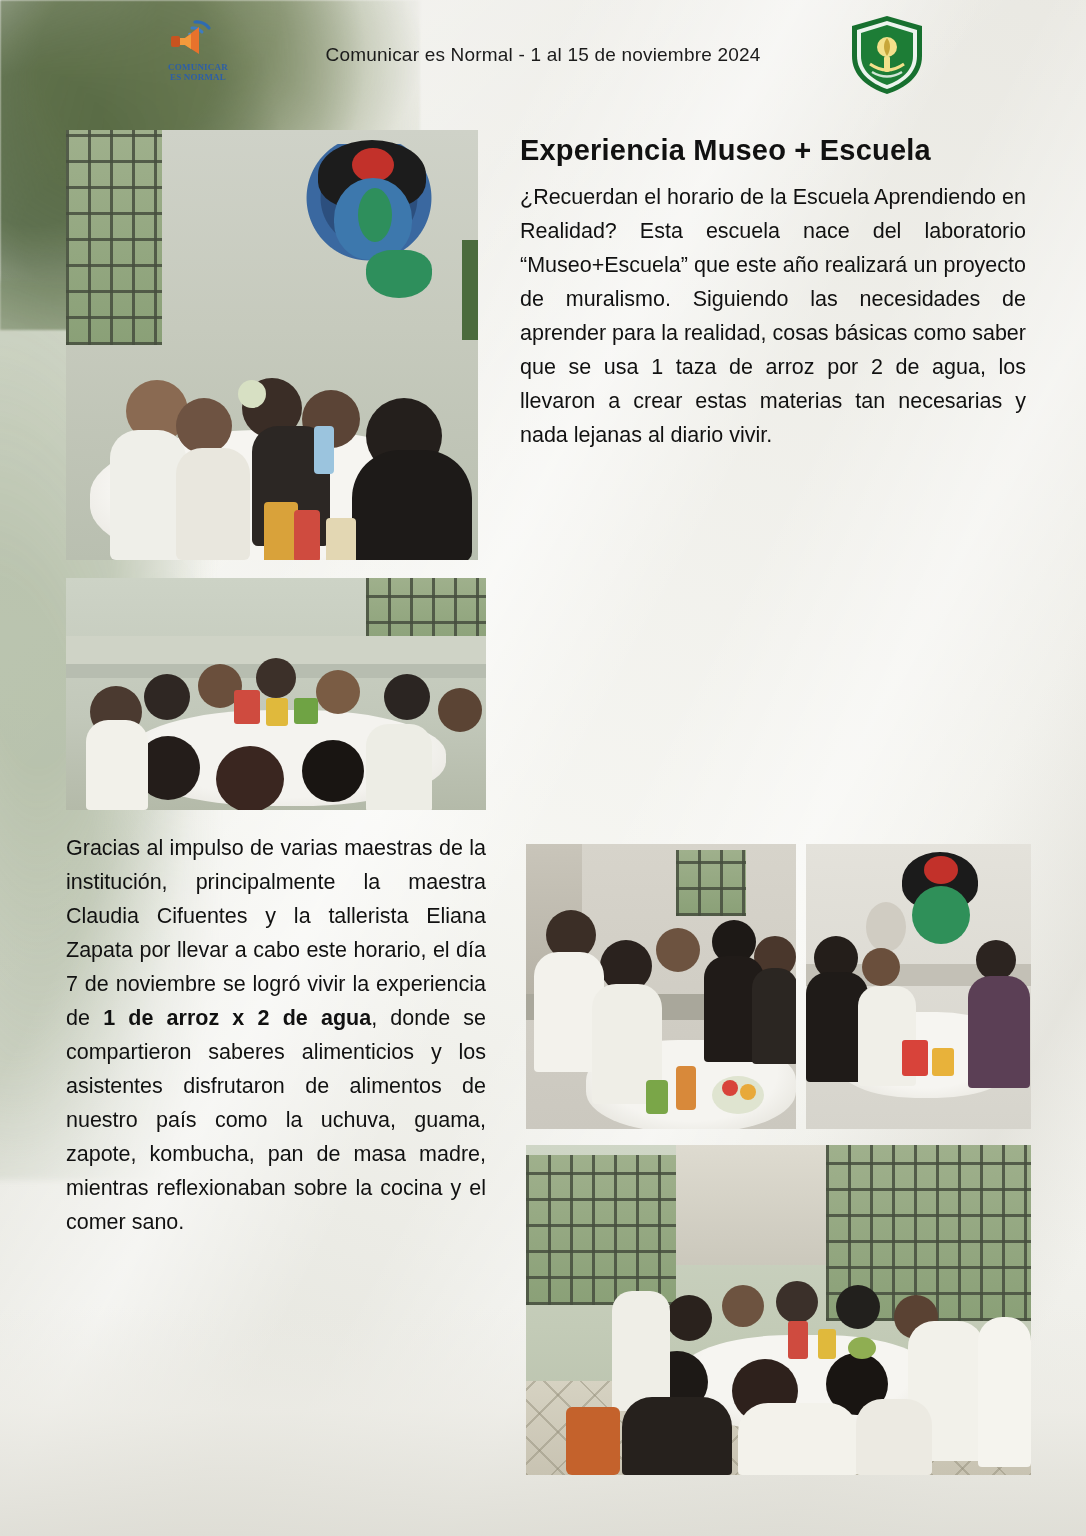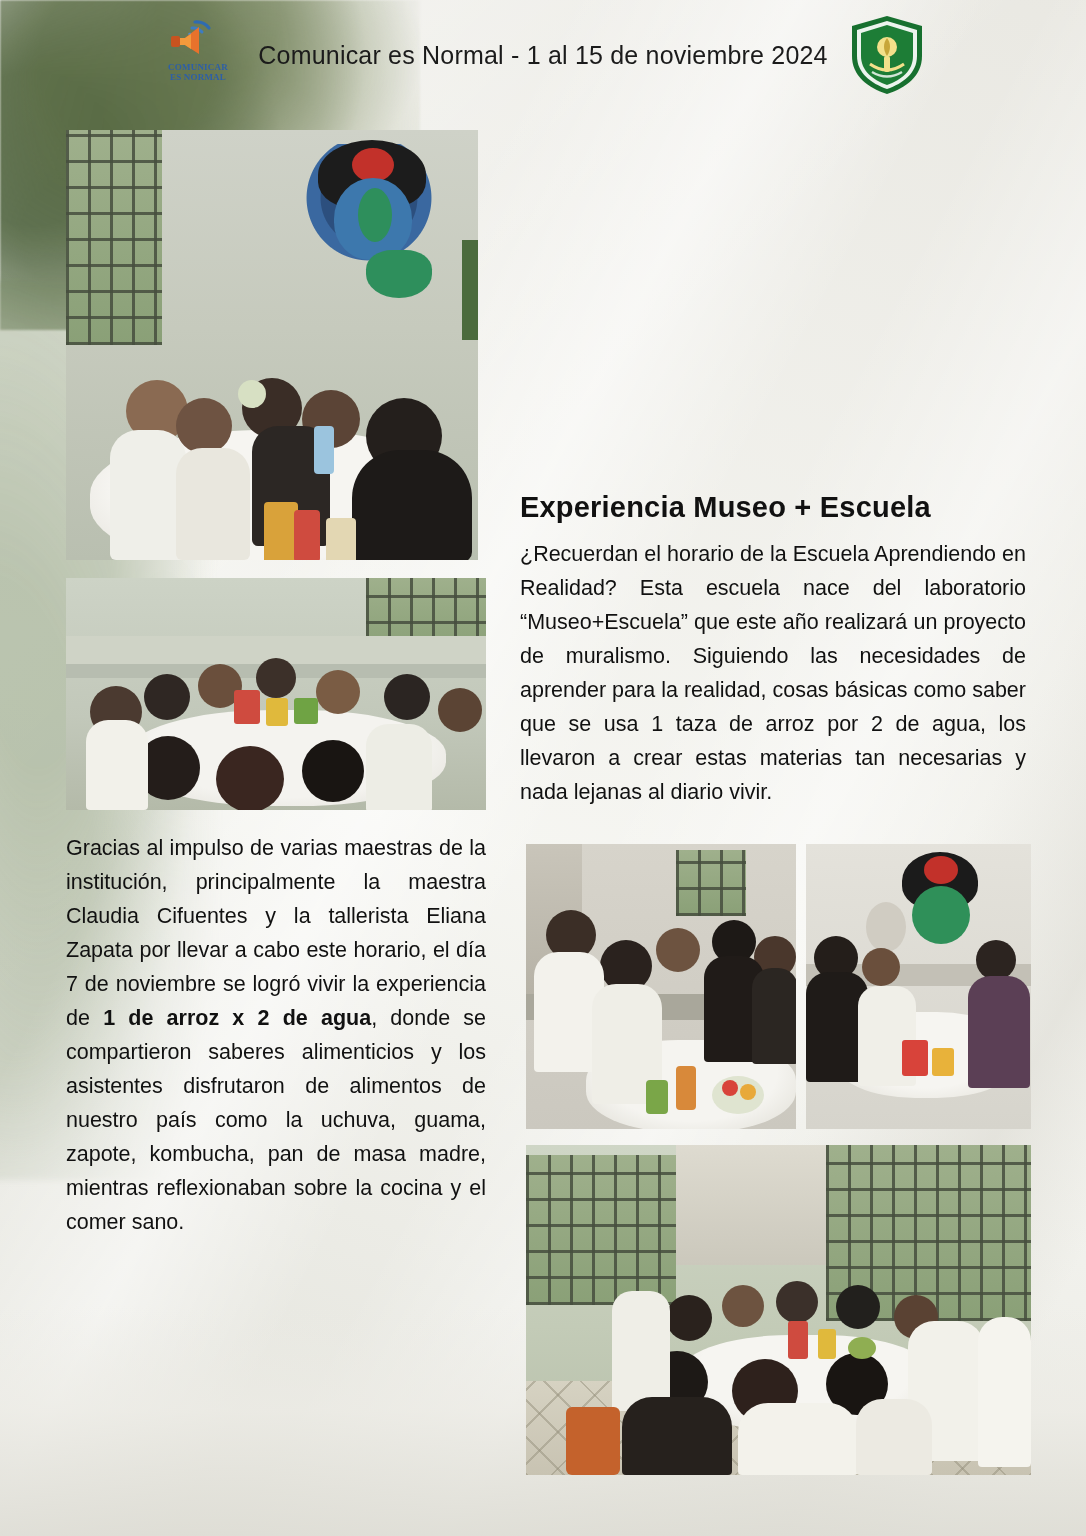--- a/index.html
+++ b/index.html
@@ -74,21 +74,21 @@
   .header {
     position: relative;
     height: 110px;
     display: flex;
     align-items: center;
     justify-content: center;
     gap: 18px;
     padding: 0 40px;
   }
   .header-title {
-    font-size: 25px;
+    font-size: 19px;
     color: #1b1b1b;
     white-space: nowrap;
     letter-spacing: 0.2px;
   }
   .logo-left {
     position: absolute;
     left: 155px;
     top: 16px;
     width: 86px;
     height: 78px;
@@ -121,21 +121,21 @@
   }
 
   
   .main {
     position: relative;
     padding: 20px 60px 0 66px;
   }
   .row-top {
     display: flex;
     gap: 36px;
-    align-items: flex-end;
+    align-items: flex-start;
   }
   .col-left {
     width: 418px;
     flex: 0 0 418px;
   }
   .col-right {
     flex: 1;
     padding-top: 4px;
   }
 

